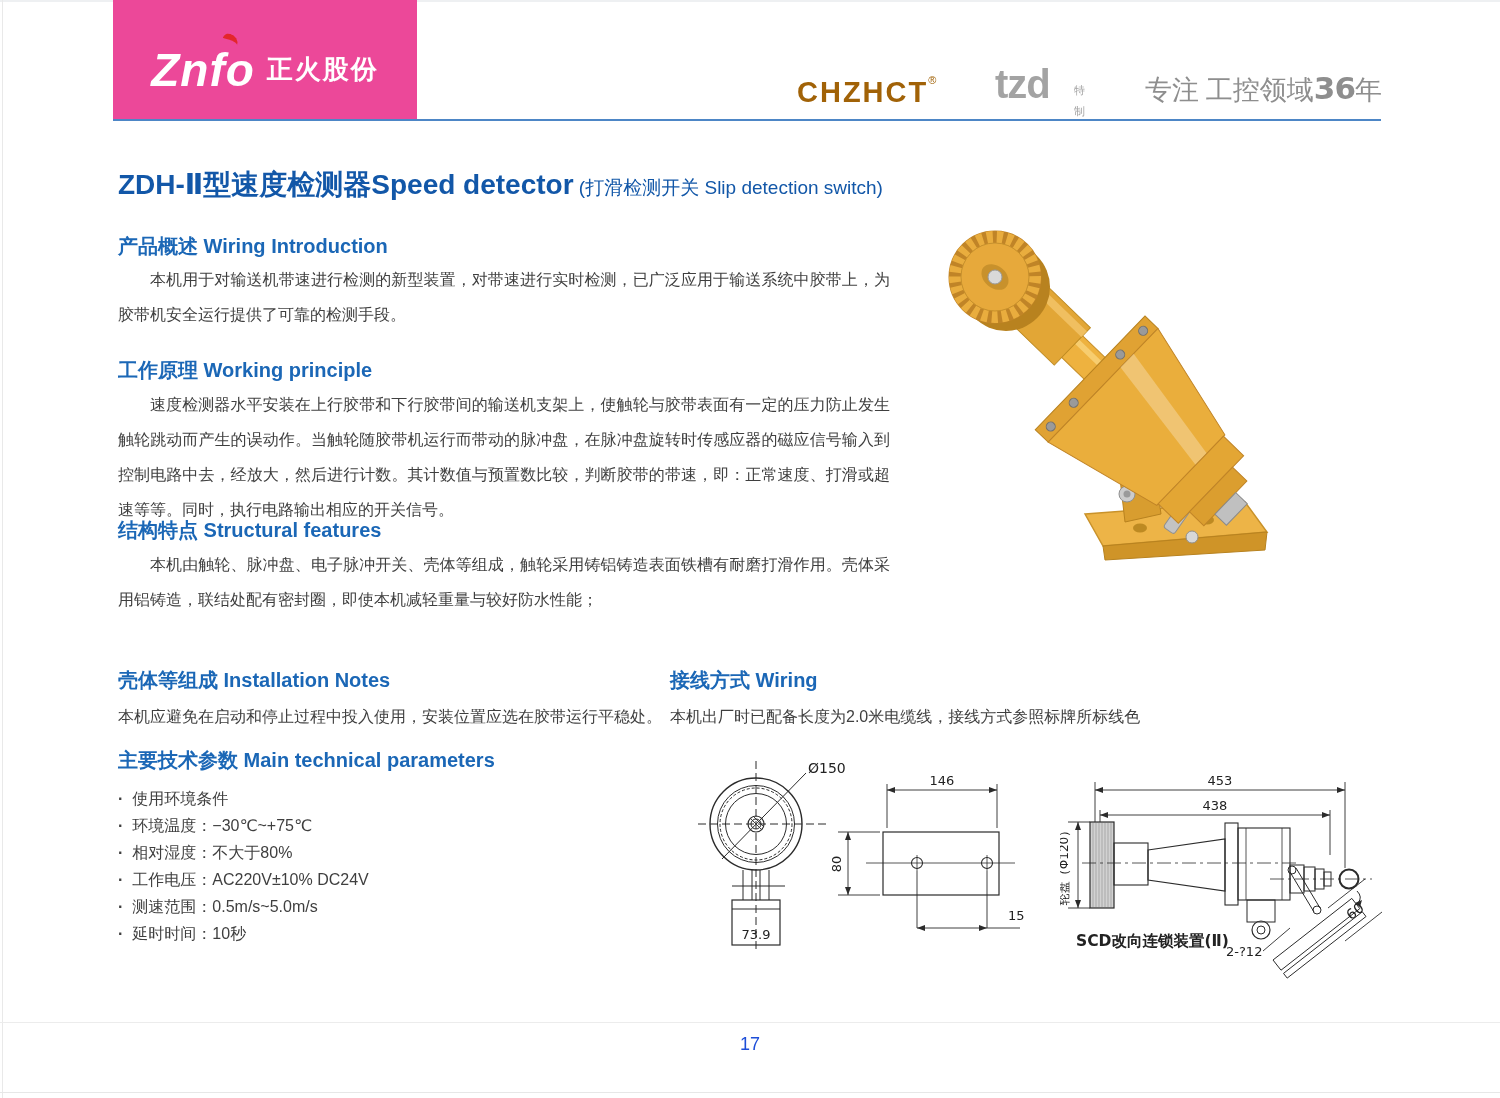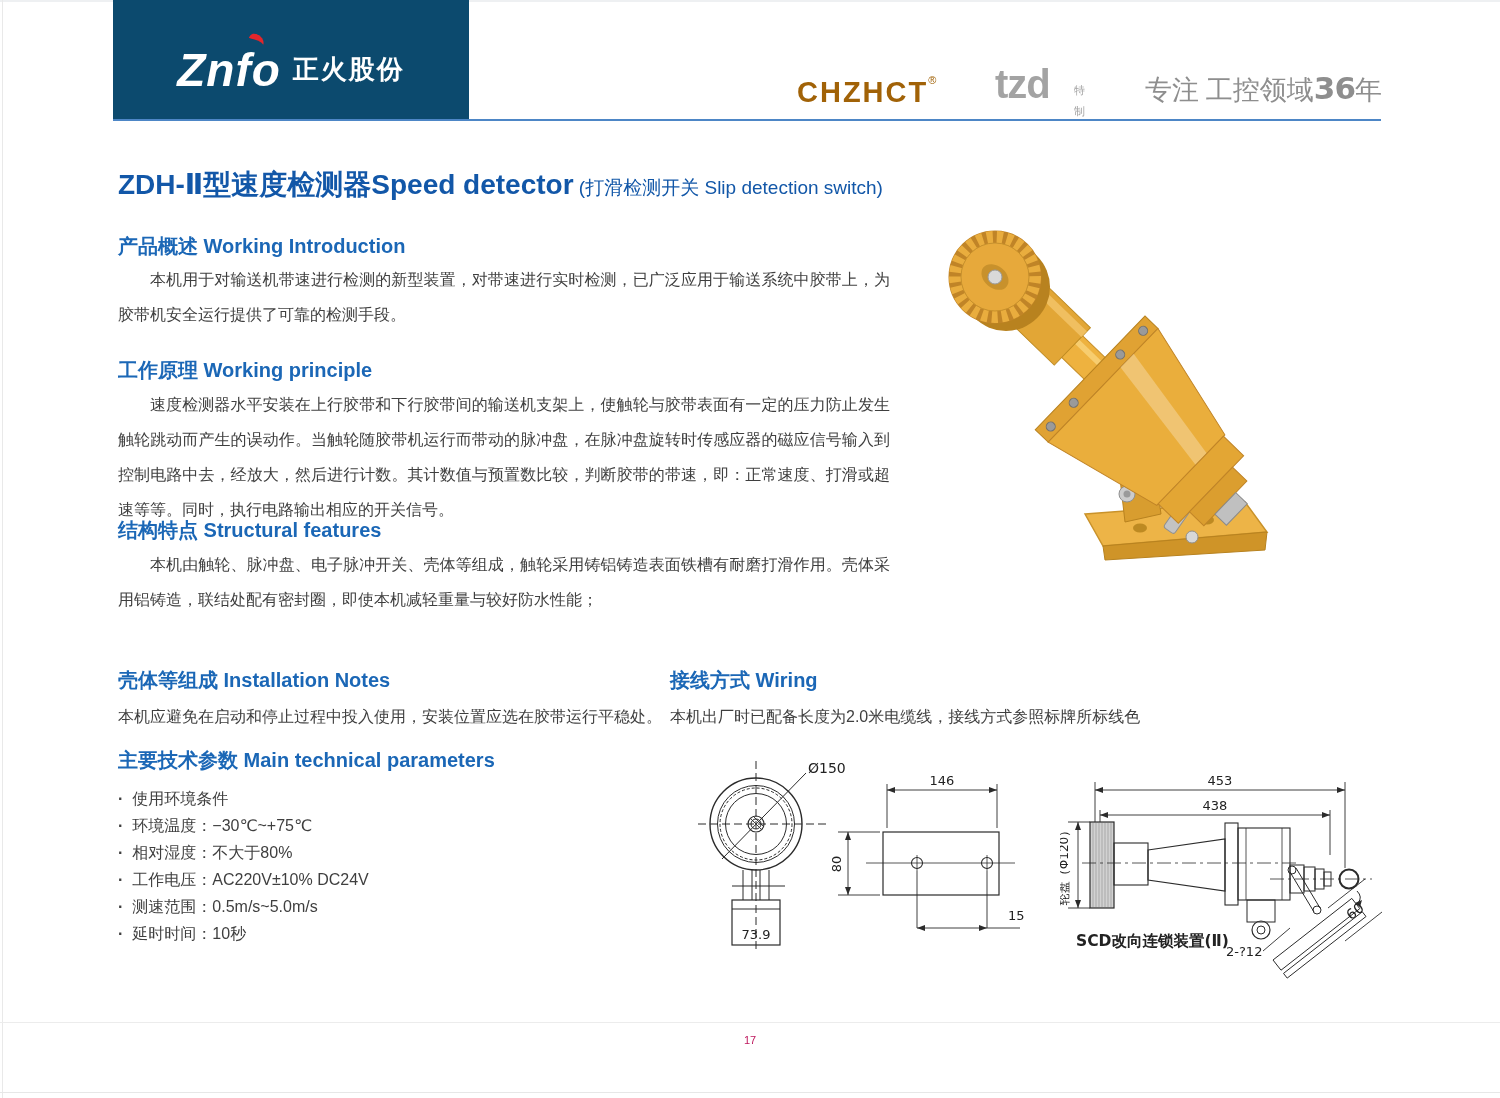--- a/index.html
+++ b/index.html
@@ -4,21 +4,21 @@
 <style>
   html,body{margin:0;padding:0;background:#fff;}
   .page{
     position:relative;width:1500px;height:1098px;background:#ffffff;overflow:hidden;
     font-family:"Liberation Sans","DejaVu Sans",sans-serif;color:#3d3d3d;
   }
   .edge-top{position:absolute;left:0;top:0;width:1500px;height:2px;background:#eef0f2;}
   .edge-left{position:absolute;left:2px;top:0;width:1px;height:1098px;background:#e9e9e9;}
 
   
-  .blue-box{position:absolute;left:113px;top:0;width:356px;height:121px;background:#0c4a6e;
+  .blue-box{position:absolute;left:113px;top:0;width:304px;height:121px;background:#ec4899;
     display:flex;align-items:center;justify-content:center;gap:12px;padding-top:18px;box-sizing:border-box;}
   .logo-latin{color:#fff;font-size:46px;font-weight:700;font-style:italic;letter-spacing:1px;position:relative;}
   .logo-accent{position:absolute;left:68%;top:-9px;width:16px;height:10px;border-top:6px solid #e3262b;border-radius:60% 100% 0 0;transform:rotate(14deg);}
   .logo-cn{color:#fff;font-size:26px;font-weight:700;letter-spacing:2px;}
   .blue-rule{position:absolute;left:113px;top:119px;width:1268px;height:2px;background:#4d86c6;}
   .brand1{position:absolute;left:797px;top:74px;color:#a16207;font-size:29px;font-weight:700;letter-spacing:2px;}
   .brand1 sup{font-size:11px;font-weight:400;vertical-align:18px;letter-spacing:0;}
   .brand2{position:absolute;left:995px;top:62px;color:#a3a3a3;font-size:40px;font-weight:700;letter-spacing:-1px;}
   .brand2-sub{position:absolute;left:1074px;top:80px;color:#a3a3a3;font-size:11px;line-height:21px;width:13px;word-break:break-all;}
   .slogan{position:absolute;left:1060px;top:70px;width:322px;text-align:right;color:#8e8e8e;font-size:27px;white-space:nowrap;font-family:"Liberation Serif","DejaVu Serif",serif;}
@@ -44,21 +44,21 @@
   .param-list li::before{content:"·";margin-right:9px;font-weight:700;}
 
   svg text{font-family:"DejaVu Sans","Liberation Sans",sans-serif;fill:#222;}
   .d1{position:absolute;left:680px;top:745px;}
   .d2{position:absolute;left:830px;top:770px;}
   .d3{position:absolute;left:1060px;top:760px;}
   .photo{position:absolute;left:895px;top:198px;}
 
   .foot-rule1{position:absolute;left:0;top:1022px;width:1500px;height:1px;background:#ececec;}
   .foot-rule2{position:absolute;left:0;top:1092px;width:1500px;height:1px;background:#e7e7e7;}
-  .page-num{position:absolute;left:0;top:1034px;width:1500px;text-align:center;font-size:11px;color:#be185d;}
+  .page-num{position:absolute;left:0;top:1034px;width:1500px;text-align:center;font-size:18px;color:#1d4ed8;}
 </style>
 </head>
 <body>
 
 <div class="page">
   <div class="edge-top"></div>
   <div class="edge-left"></div>
 
   <div class="blue-box">
     <span class="logo-latin">
@@ -72,21 +72,21 @@
   <div class="brand2">tzd</div>
   <div class="brand2-sub">特制</div>
   <div class="slogan">
     <span>专注 工控领域</span><span class="num">36</span><span>年</span>
   </div>
 
   <div class="title">
     <span class="main">ZDH-Ⅱ型速度检测器Speed detector</span><span class="sub"> (打滑检测开关 Slip detection switch)</span>
   </div>
 
-  <div class="sec-h h-intro">产品概述  Working Introduction</div>
+  <div class="sec-h h-intro">产品概述  Wiring Introduction</div>
   <div class="body-t indent b-intro">本机用于对输送机带速进行检测的新型装置，对带速进行实时检测，已广泛应用于输送系统中胶带上，为胶带机安全运行提供了可靠的检测手段。</div>
 
   <div class="sec-h h-prin">工作原理 Working principle</div>
   <div class="body-t indent b-prin">速度检测器水平安装在上行胶带和下行胶带间的输送机支架上，使触轮与胶带表面有一定的压力防止发生触轮跳动而产生的误动作。当触轮随胶带机运行而带动的脉冲盘，在脉冲盘旋转时传感应器的磁应信号输入到控制电路中去，经放大，然后进行计数。其计数值与预置数比较，判断胶带的带速，即：正常速度、打滑或超速等等。同时，执行电路输出相应的开关信号。</div>
 
   <div class="sec-h h-feat">结构特点 Structural features</div>
   <div class="body-t indent b-feat1">本机由触轮、脉冲盘、电子脉冲开关、壳体等组成，触轮采用铸铝铸造表面铁槽有耐磨打滑作用。壳体采用铝铸造，联结处配有密封圈，即使本机减轻重量与较好防水性能；</div>
 
   <div class="sec-h h-inst">壳体等组成 Installation Notes</div>
   <div class="body-t b-inst">本机应避免在启动和停止过程中投入使用，安装位置应选在胶带运行平稳处。</div>

